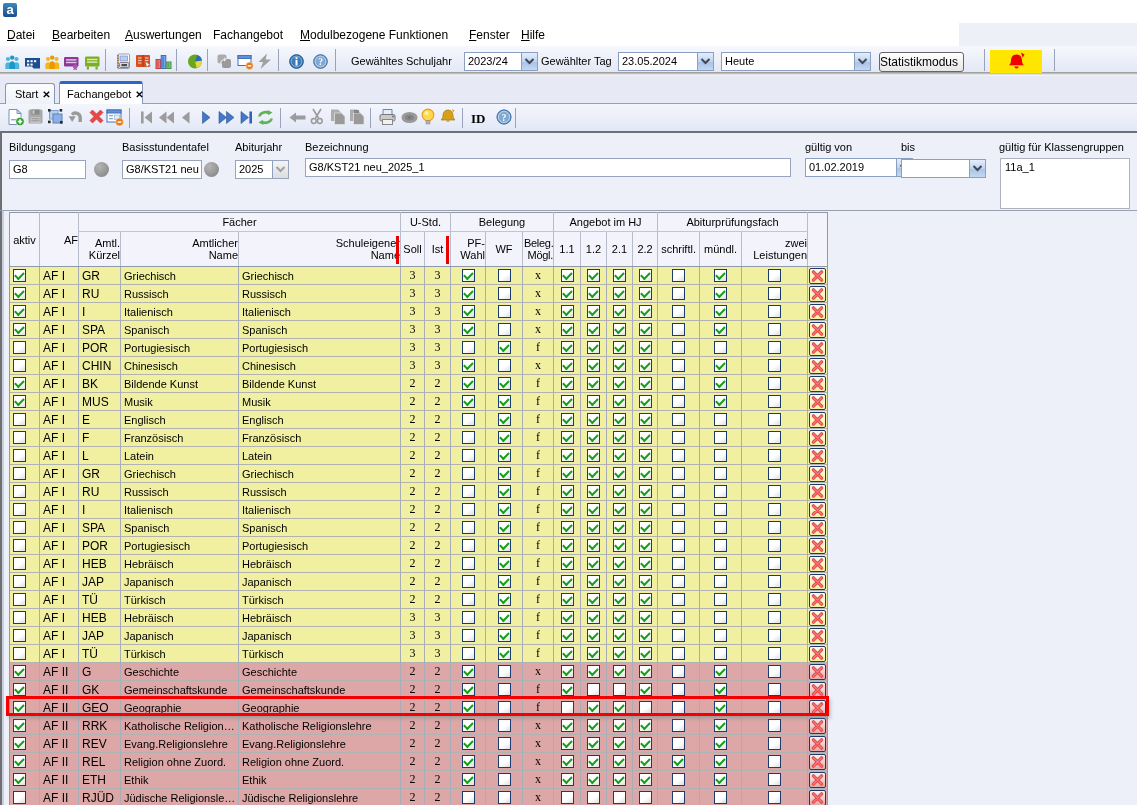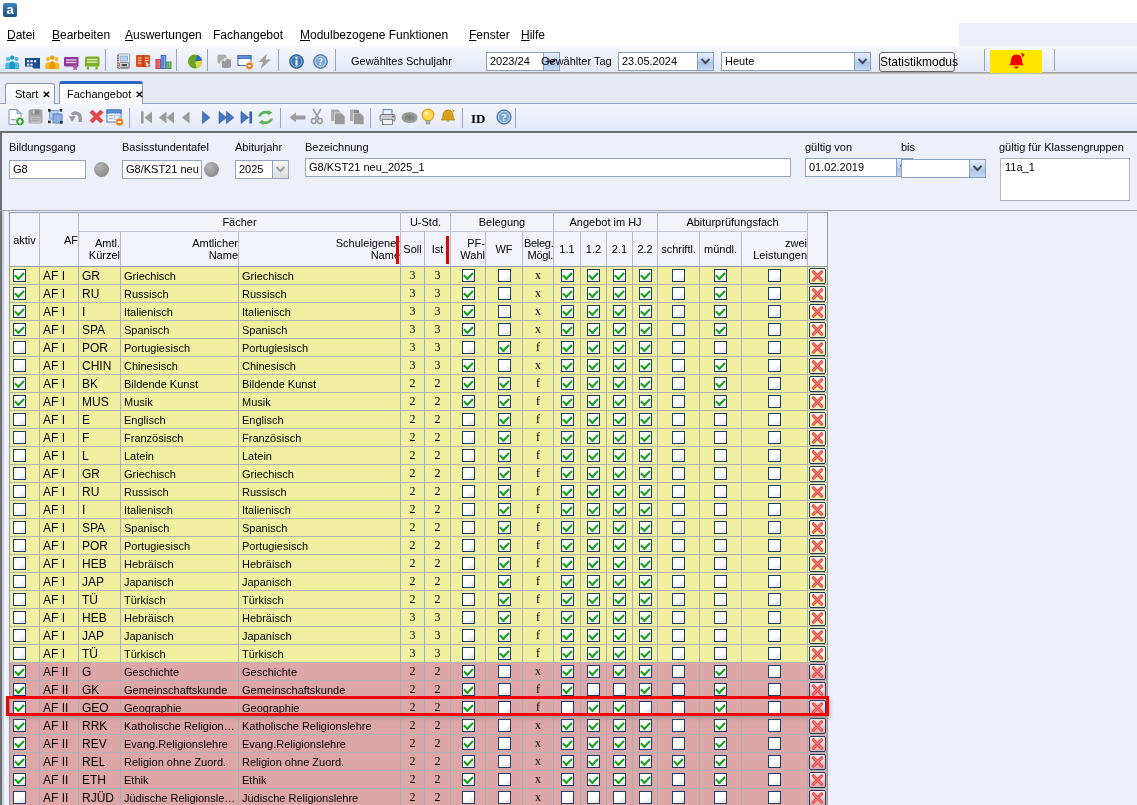--- a/index.html
+++ b/index.html
@@ -20,21 +20,21 @@
 #formline{position:absolute;left:0px;top:210px;width:1137px;height:1px;background:#9aa0ae}
 .lbl{position:absolute;font-size:11px;color:#000}
 .inp{position:absolute;height:19px;background:#fff;border:1px solid #98a4bc;font-size:11px;line-height:17px;padding-left:3px;color:#000}
 .combo{position:absolute;height:19px;background:#fff;border:1px solid #8ba0c0;font-size:11px;line-height:17px;padding-left:3px;color:#000}
 .cbtn{position:absolute;right:0;top:0;width:16px;height:17px;background:linear-gradient(#e6eefb,#bfd4ef 50%,#a7c2e6 50%,#c3d8f2);border-left:1px solid #8ba0c0}
 .cbtn svg{position:absolute;left:2px;top:5px}
 .cbtn.dis{background:linear-gradient(#f4f4f4,#dddddd)}
 .gcirc{position:absolute;width:15px;height:15px;border-radius:50%;background:radial-gradient(circle at 35% 30%,#b5b5b5,#7f7f7f)}
 .vsep1{position:absolute;top:49px;width:1px;height:22px;background:#9aa2ba}
 .vsep2{position:absolute;top:108px;width:1px;height:20px;background:#9aa2ba}
-#stat{position:absolute;left:879px;top:52px;width:76px;height:20px;border:1px solid #666;border-radius:3px;background:linear-gradient(#fff,#e6e6e6);font-size:12px;text-align:left;line-height:18px}
+#stat{position:absolute;left:879px;top:52px;width:85px;height:20px;border:1px solid #666;border-radius:3px;background:linear-gradient(#fff,#e6e6e6);font-size:12px;text-align:left;line-height:18px}
 #bell{position:absolute;left:990px;top:50px;width:52px;height:23px;background:#ffe600}
 #tabstart{position:absolute;left:5px;top:83px;width:50px;height:21px;background:linear-gradient(#fdfdfe,#eef1f7);border:1px solid #8a96b8;border-bottom:none;border-radius:3px 3px 0 0;font-size:11px;padding:4px 0 0 9px}
 #tabfach{position:absolute;left:59px;top:81px;width:84px;height:23px;background:#fff;border:1px solid #8a96b8;border-bottom:none;border-top:3px solid #2a65c8;border-radius:3px 3px 0 0;font-size:11px;padding:4px 0 0 7px;white-space:nowrap}
 .tx{font-weight:bold;font-size:10px;margin-left:4px}
 #seltab{position:absolute;left:6px;top:696px;width:823px;height:20px;border:3px solid #f40000;box-shadow:2px 3px 3px rgba(120,120,120,.35);z-index:30}
 #tbl{position:absolute;left:9px;top:212px;border-collapse:collapse;table-layout:fixed;width:818px;z-index:5;border:1px solid #8f99a8}
 #tbl td,#tbl th{overflow:hidden;white-space:nowrap}
 #tbl th{font-weight:normal;font-size:11px;background:#f3f4fb;border:0;vertical-align:middle}
 #tbl tr.g th{height:19px;border-bottom:1px solid #c2c6d4}
 #tbl .gl{border-left:1px solid #b7bccb!important}
@@ -48,21 +48,21 @@
 tr.p td{background:#dea7a7}
 #tbl td.ca{padding-left:3px}
 #tbl td.sf{font-family:Liberation Sans, sans-serif;font-size:12px;padding-left:3px}
 #tbl td.nm{padding-left:3px;text-overflow:ellipsis}
 #tbl td.nu{font-family:"Liberation Serif",serif;font-size:12px;text-align:center}
 #tbl td.cc,#tbl td.dl{text-align:center}
 .cb{display:inline-block;width:13px;height:13px;background:linear-gradient(145deg,#fff 55%,#e2e2e2 95%);border:1.5px solid #1d3c6e;position:relative;vertical-align:middle}
 .cb.k:after{content:"";position:absolute;left:1px;top:1.5px;width:6.5px;height:4px;border-left:2.6px solid #14a014;border-bottom:2.6px solid #14a014;transform:rotate(-45deg)}
 .delb{display:inline-block;width:17px;height:16px;border:1px solid #1c3b6b;border-radius:2px;background:linear-gradient(rgba(255,255,255,.85),rgba(255,255,255,.05));position:relative;vertical-align:middle;margin-top:1px}
 .redbar{position:absolute;width:3px;height:28px;top:236px;background:#e80000;z-index:10}
-#hdr11a{position:absolute;left:1000px;top:158px;width:130px;height:43px;background:#fff;border:1px solid #aeb2bc;font-size:11px;padding:2px 0 0 4px}
+#hdr11a{position:absolute;left:1000px;top:158px;width:130px;height:51px;background:#fff;border:1px solid #aeb2bc;font-size:11px;padding:2px 0 0 4px}
 </style></head>
 <body>
 <div id="titlebar">
     <div id="alogo">a</div>
   </div>
 <div id="menubar">
     <span class="mi" style="left:7px"><u>D</u>atei</span>
     <span class="mi" style="left:52px"><u>B</u>earbeiten</span>
     <span class="mi" style="left:125px"><u>A</u>uswertungen</span>
     <span class="mi" style="left:213px">Fachangebot</span>
@@ -181,21 +181,21 @@
     <text x="7.5" y="11" font-size="9.5" font-weight="bold" fill="#fff" text-anchor="middle" font-family="Liberation Serif,serif">?</text>
   </svg>
 <div class="vsep1" style="left:105px"></div>
 <div class="vsep1" style="left:176px"></div>
 <div class="vsep1" style="left:207px"></div>
 <div class="vsep1" style="left:278px"></div>
 <div class="vsep1" style="left:335px"></div>
 <div class="vsep1" style="left:984px"></div>
 <div class="vsep1" style="left:1054px"></div>
 <span class="lbl" style="left:351px;top:55px">Gewähltes Schuljahr</span>
-<div class="combo" style="left:486px;top:52px;width:74px">2023/24<span class="cbtn">
+<div class="combo" style="left:464px;top:52px;width:74px">2023/24<span class="cbtn">
       <svg width="11" height="7" viewBox="0 0 11 7">
         <path d="M1.5 1l4 4 4-4" stroke="#404858" stroke-width="2" fill="none"></path>
       </svg>
     </span></div>
 <span class="lbl" style="left:541px;top:55px">Gewählter Tag</span>
 <div class="combo" style="left:618px;top:52px;width:96px">23.05.2024<span class="cbtn">
       <svg width="11" height="7" viewBox="0 0 11 7">
         <path d="M1.5 1l4 4 4-4" stroke="#404858" stroke-width="2" fill="none"></path>
       </svg>
     </span></div>

